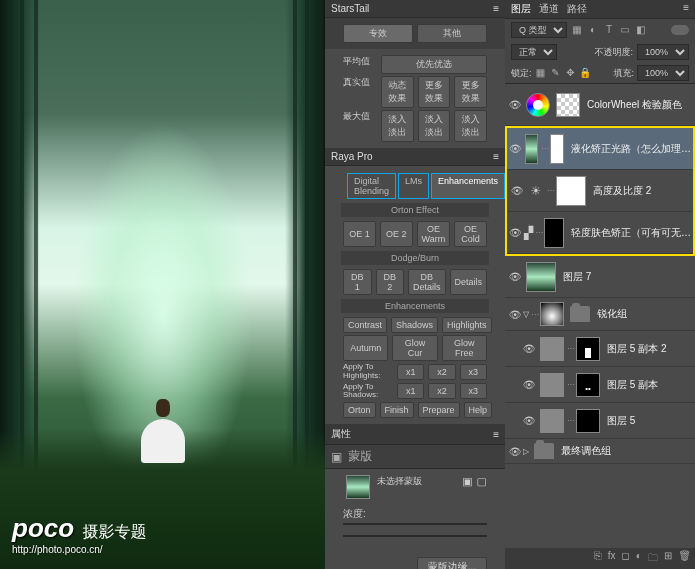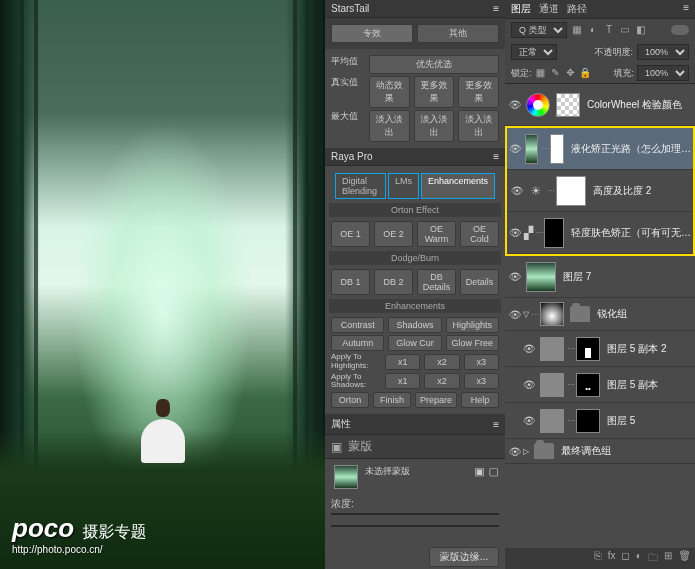--- a/index.html
+++ b/index.html
@@ -13,21 +13,21 @@
 .figure { position: absolute; left: 50%; bottom: 100px; transform: translateX(-50%); width: 50px; height: 70px; }
 .figure-body { width: 44px; height: 44px; background: #f0f0f0; border-radius: 50% 50% 8% 8%; margin: 0 auto; }
 .figure-head { width: 14px; height: 18px; background: #3a2a1a; border-radius: 40%; margin: 0 auto 2px; }
 .grass { position: absolute; bottom: 0; left: 0; right: 0; height: 140px; background: linear-gradient(180deg, transparent 0%, #1a3a1a 30%, #0f2a10 100%); }
 .watermark { position: absolute; left: 12px; bottom: 14px; color: #fff; }
 .watermark-big { font-size: 26px; font-weight: bold; font-style: italic; text-shadow: 1px 1px 2px #000; }
 .watermark-small { font-size: 10px; text-shadow: 0 0 2px #000; }
 
 .panels-column { width: 180px; background: #4a4a4a; display: flex; flex-direction: column; font-size: 9px; color: #ccc; }
 .panel-header { background: #383838; color: #ddd; padding: 3px 6px; font-size: 10px; border-bottom: 1px solid #2a2a2a; display: flex; align-items: center; gap: 8px; }
-.panel-body { padding: 4px 6px; background: #4a4a4a; }
+.panel-body { padding: 4px 18px; background: #4a4a4a; }
 .panel-row { display: flex; gap: 4px; margin: 2px 0; }
 .panel-row span, .panel-row button { font-size: 9px; color: #ccc; }
 .mini-btn { background: #5a5a5a; border: 1px solid #3a3a3a; color: #ddd; font-size: 10px; padding: 2px 4px; border-radius: 2px; flex: 1; cursor: pointer; }
 .mini-btn.active { background: #6a6a6a; }
 .section-label { background: #3e3e3e; padding: 2px 4px; text-align: center; font-size: 9px; color: #aaa; margin: 4px -2px; }
 .prop-label { font-size: 10px; color: #ccc; margin: 8px 0 2px; }
 .prop-slider { width: 100%; height: 2px; background: #2a2a2a; margin-bottom: 10px; }
 .prop-icons { display: flex; gap: 6px; align-items: center; padding: 3px 6px; }
 .prop-icons span { font-size: 12px; color: #aaa; }
 

